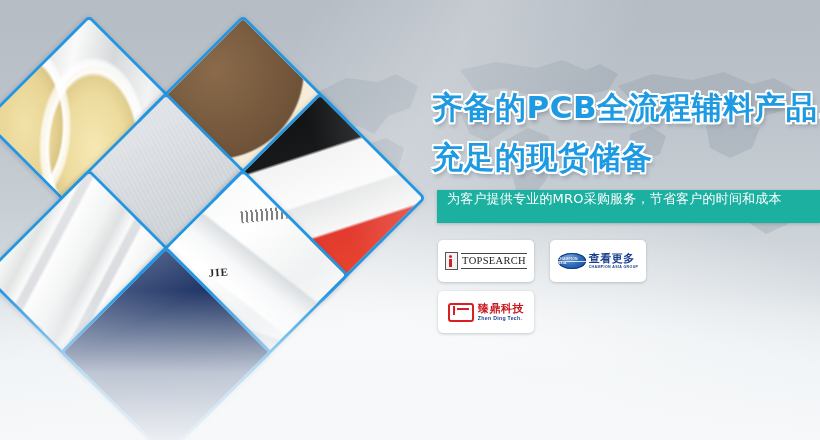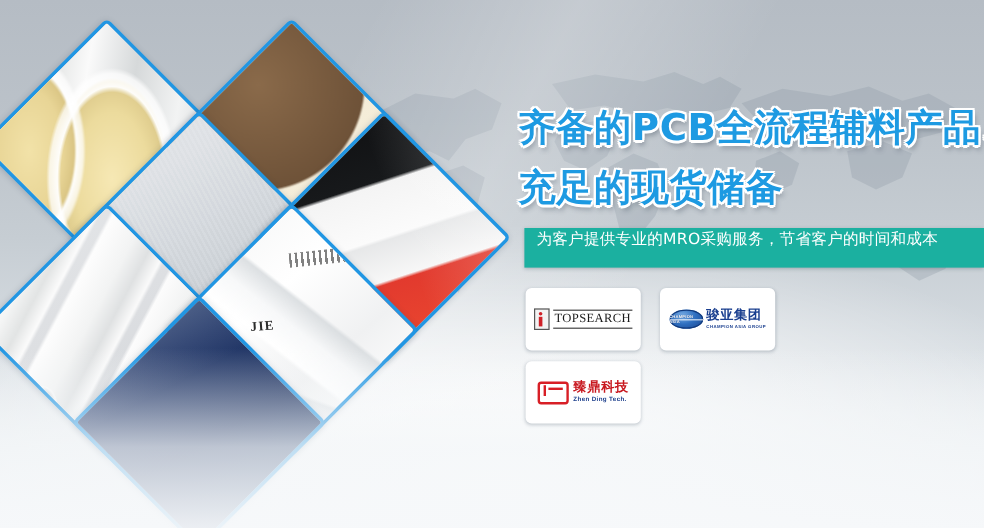--- a/index.html
+++ b/index.html
@@ -185,21 +185,21 @@
   }
   .subbar span{
     color:#ffffff;font-size:13px;letter-spacing:.2px;padding-left:10px;
     font-family:"DejaVu Sans","Liberation Sans",sans-serif;white-space:nowrap;
   }
 
   .logos{position:absolute;left:8px;top:240px;width:382px;}
   .logorow{display:flex;gap:16px;margin-bottom:9px;}
   .logobox{
     background:#fff;border-radius:5px;
-    width:96px;height:52px;
+    width:96px;height:42px;
     display:flex;justify-content:center;
     box-shadow:0 1px 3px rgba(40,60,80,.25);
     overflow:hidden;
   }
 
   
   .lg-topsearch{display:flex;align-items:center;gap:3px;}
   .lg-topsearch .mark{
     width:11px;height:16px;background:#f2f2f2;border:1px solid #555;
     position:relative;flex:0 0 auto;
@@ -350,21 +350,21 @@
           </div>
         </div>
 
 
         <div class="logobox">
           <div class="lg-champion">
             <div class="globe">
                 <span>CHAMPION ASIA</span>
               </div>
             <div class="rt">
-              <div class="cn">骏亚集团</div>
+              <div class="cn">查看更多</div>
               <div class="en">CHAMPION ASIA GROUP</div>
             </div>
           </div>
         </div>
 
       </div>
 
       <div class="logorow">
 
         <div class="logobox">

